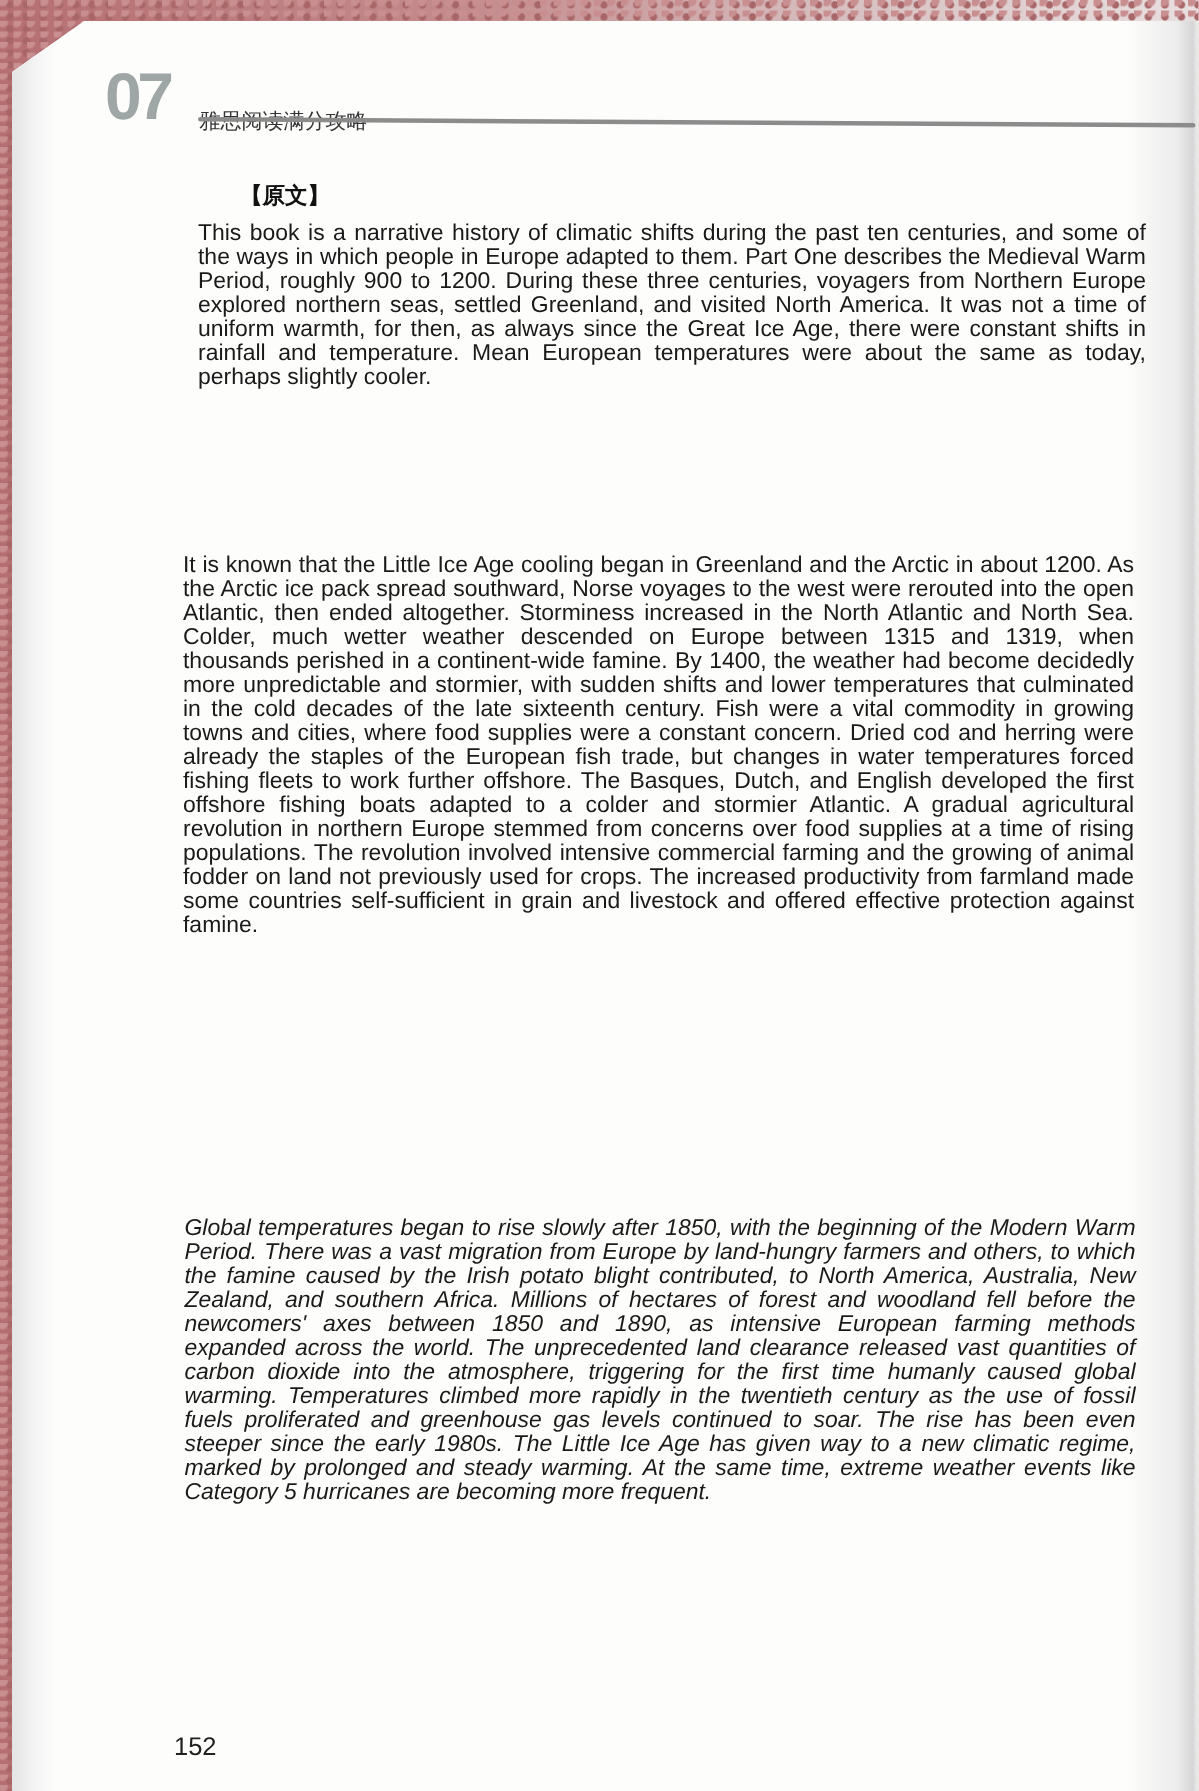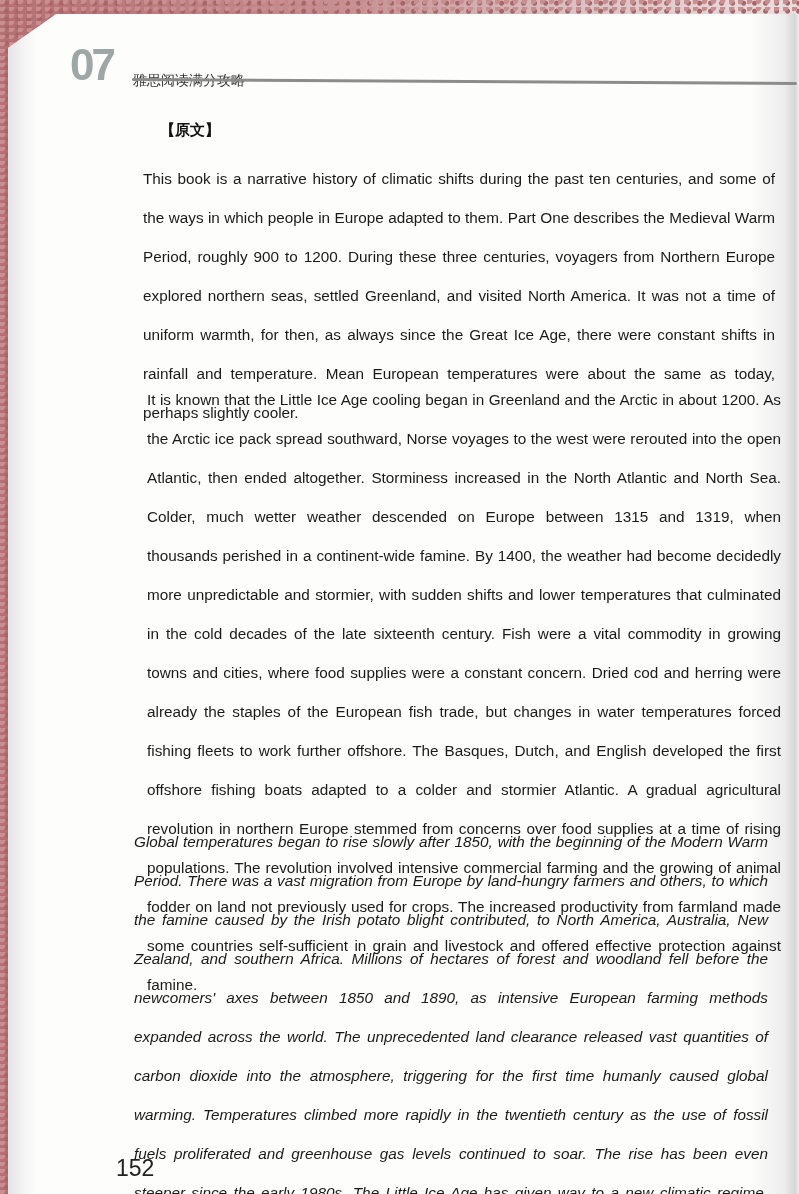--- a/index.html
+++ b/index.html
@@ -43,28 +43,28 @@
     position: absolute; left: 132px; top: 78px; width: 665px; height: 3px;
     background: #8c8c8c; border-radius: 2px;
     transform: rotate(0.35deg); transform-origin: left;
   }
   .section-label {
     position: absolute; left: 132px; top: 121px; font-size: 15px; font-weight: bold; color: #111;
     font-family: "DejaVu Sans", sans-serif;
     margin-left: 28px;
   }
   .para {
-    position: absolute; color: #1a1a1a; font-size: 15.3px; line-height: 39px;
-    text-align: justify; margin: 12px;
+    position: absolute; color: #1a1a1a; font-size: 15.3px; line-height: 16px;
+    text-align: justify; margin: 1px;
   }
   .p1 { left: 131px; top: 147px; width: 632px; }
-  .p2 { left: 135px; top: 368px; width: 634px; }
+  .p2 { left: 121px; top: 368px; width: 634px; }
   .p3 { left: 122px; top: 810px; width: 634px; font-style: italic; }
   .page-number {
-    position: absolute; left: 116px; top: 1155px; font-size: 23px; color: #222;
+    position: absolute; left: 116px; top: 1155px; font-size: 17px; color: #222;
   }
 </style>
 </head>
 <body>
 
 <div class="carpet"></div>
 
 <div class="page">
 </div>
 

